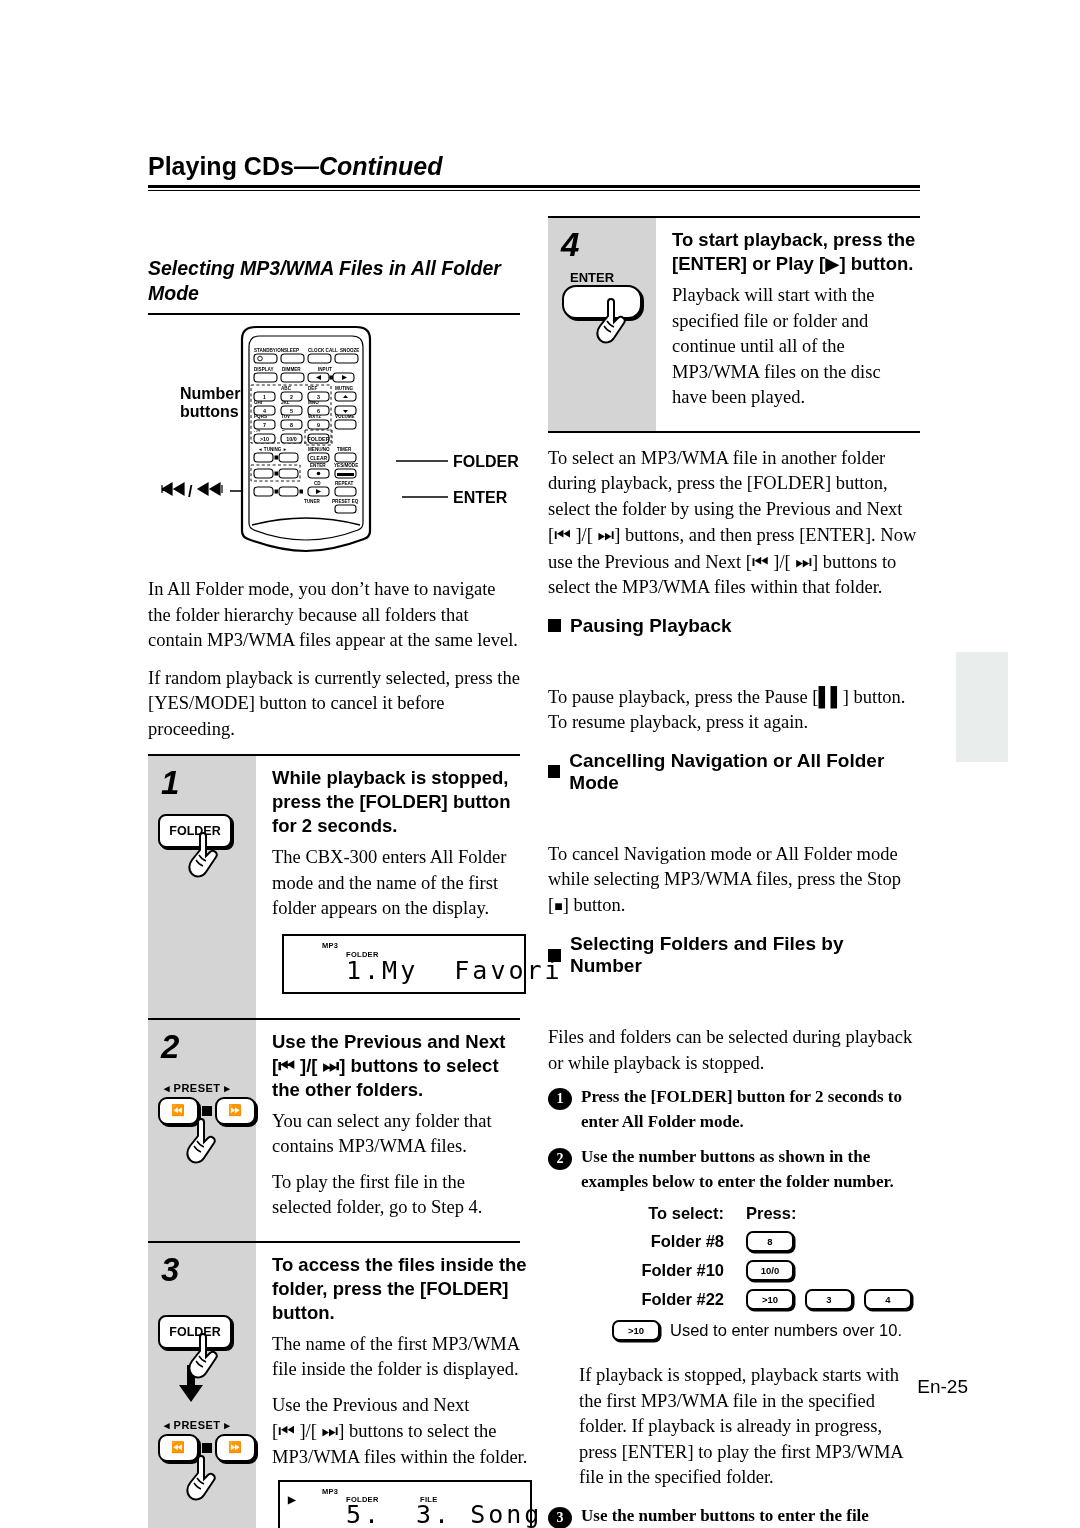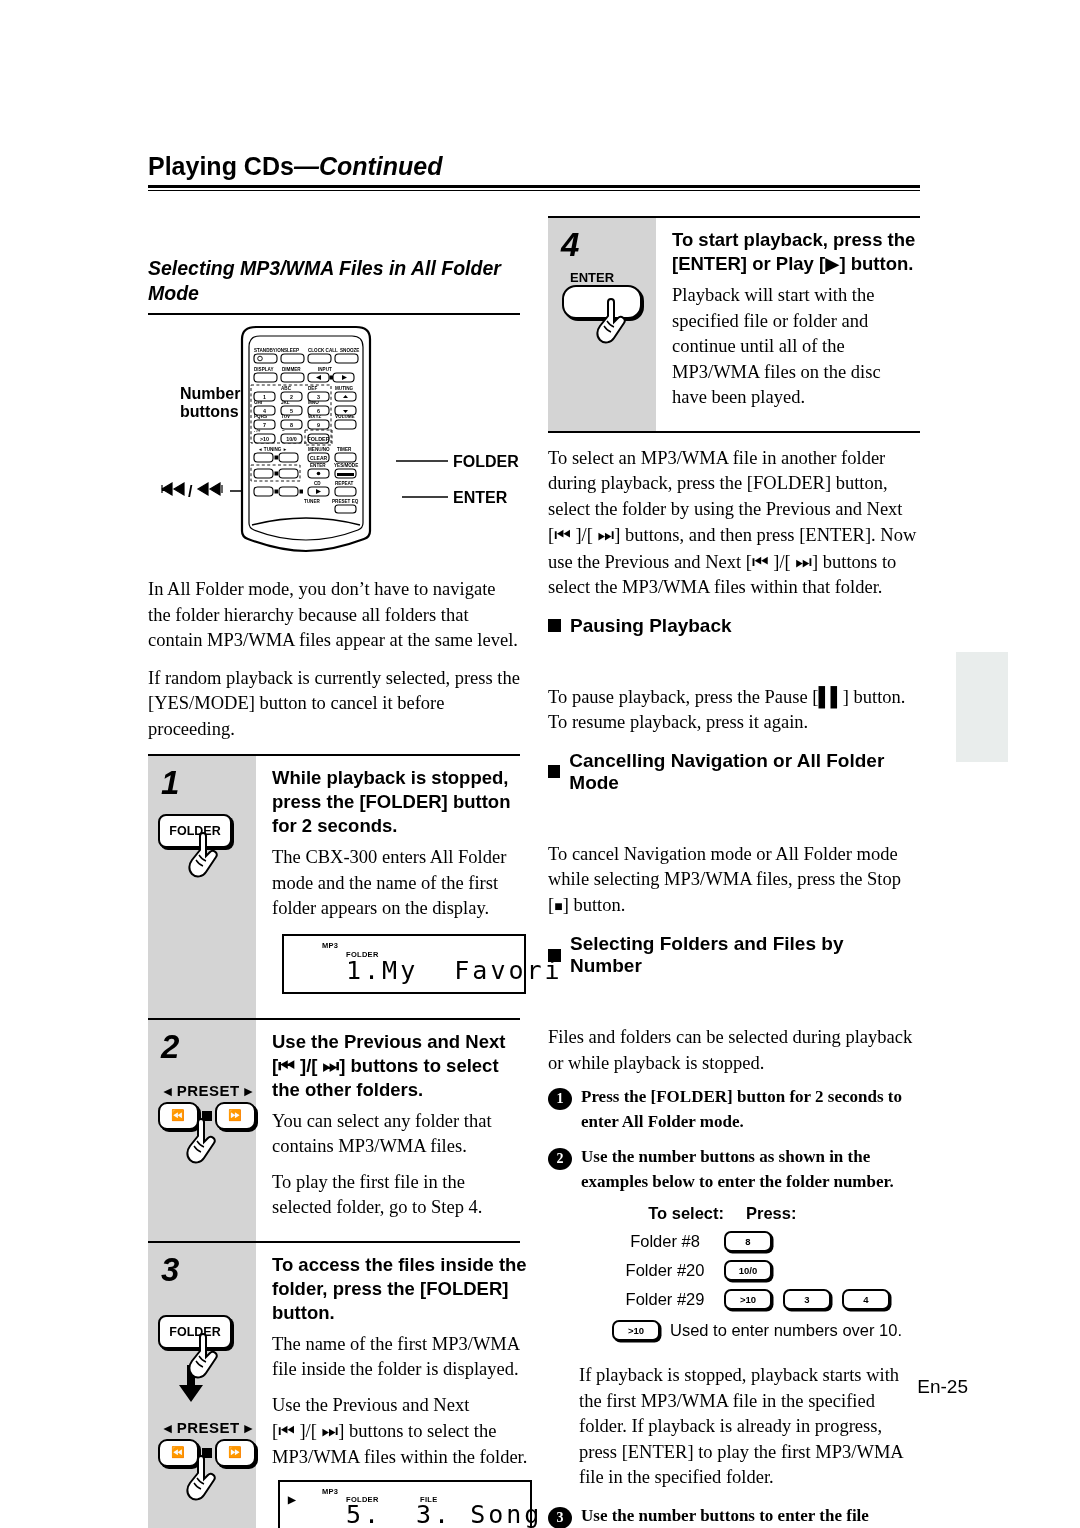--- a/index.html
+++ b/index.html
@@ -39,21 +39,21 @@
 
   
   .keyart{margin:12px 0 0 10px;position:relative;}
   .key-folder{width:70px;height:30px;border:2.5px solid #000;border-radius:8px;
      font-family:"Liberation Sans",sans-serif;font-weight:bold;font-size:12.5px;
      display:flex;align-items:center;justify-content:center;background:#fff;
      box-shadow:2px 2px 0 #000;}
   .key-enter-wrap{margin:6px 0 0 14px;}
   .key-enter-lbl{font-family:"Liberation Sans",sans-serif;font-weight:bold;font-size:13px;margin-left:8px;}
   .key-enter{width:76px;height:30px;border:2.5px solid #000;border-radius:14px;background:#fff;box-shadow:2px 2px 0 #000;}
-  .preset-lbl{font-family:"Liberation Sans",sans-serif;font-weight:bold;font-size:15px;letter-spacing:.5px;margin:0 0 2px 6px;}
+  .preset-lbl{font-family:"Liberation Sans",sans-serif;font-weight:bold;font-size:11px;letter-spacing:.5px;margin:0 0 2px 6px;}
   .preset-row{display:flex;align-items:center;gap:0px;}
   .preset-btn{width:38px;height:24px;border:2.5px solid #000;border-radius:9px;background:#fff;
      display:flex;align-items:center;justify-content:center;font-size:11px;box-shadow:2px 2px 0 #000;}
   .preset-sq{width:10px;height:10px;background:#000;margin:0 3px;}
   .downarrow{margin:16px 0 10px 30px;}
 
   
   .hand{position:absolute;width:44px;height:52px;}
 
   
@@ -70,21 +70,21 @@
   .numitem{display:flex;margin:0 0 10px 0;}
   .numitem .circ{flex:0 0 24px;width:22px;height:22px;border-radius:50%;background:#000;color:#fff;
      font-family:"Liberation Serif",serif;font-weight:bold;font-size:14px;display:flex;align-items:center;justify-content:center;margin-top:4px;}
   .numitem .txt{font-family:"Liberation Serif",serif;font-weight:bold;font-size:17px;line-height:25px;padding-left:9px;}
 
   
   .keytable{margin:8px 0 0 58px;}
   .kt-head{display:flex;font-family:"Liberation Sans",sans-serif;font-weight:bold;font-size:16.5px;margin-bottom:8px;}
   .kt-head .c1{width:118px;}
   .kt-row{display:flex;align-items:center;margin-bottom:8px;font-family:"Liberation Sans",sans-serif;font-size:16.5px;}
-  .kt-row .c1{width:118px;text-align:center;}
+  .kt-row .c1{width:118px;text-align:right;padding-right:22px;font-weight:bold;}
   .kt-row .c2{display:flex;gap:11px;}
   .numkey{border:2px solid #000;border-radius:7px;background:#fff;height:17px;min-width:34px;padding:0 5px;
      display:flex;align-items:center;justify-content:center;font-family:"Liberation Sans",sans-serif;
      font-weight:bold;font-size:9.5px;box-shadow:1.5px 1.5px 0 #000;}
   .ktnote{display:flex;align-items:center;gap:10px;margin:10px 0 0 6px;font-family:"Liberation Sans",sans-serif;font-size:16.5px;}
 
   .indent{padding-left:31px;}
 
   
   .pagenum{position:absolute;left:0;top:1376px;width:968px;text-align:right;
@@ -426,27 +426,27 @@
         <div class="c1" style="text-align:right;padding-right:22px;">To select:</div>
         <div>Press:</div>
       </div>
       <div class="kt-row">
         <div class="c1">Folder #8</div>
         <div class="c2">
             <div class="numkey">8</div>
           </div>
       </div>
       <div class="kt-row">
-        <div class="c1">Folder #20</div>
+        <div class="c1">Folder #10</div>
         <div class="c2">
             <div class="numkey">10/0</div>
           </div>
       </div>
       <div class="kt-row">
-        <div class="c1">Folder #29</div>
+        <div class="c1">Folder #22</div>
         <div class="c2">
           <div class="numkey">&gt;10</div>
           <div class="numkey">3</div>
           <div class="numkey">4</div>
         </div>
       </div>
       <div class="ktnote">
         <div class="numkey">&gt;10</div>
         <span>Used to enter numbers over 10.</span>
       </div>

